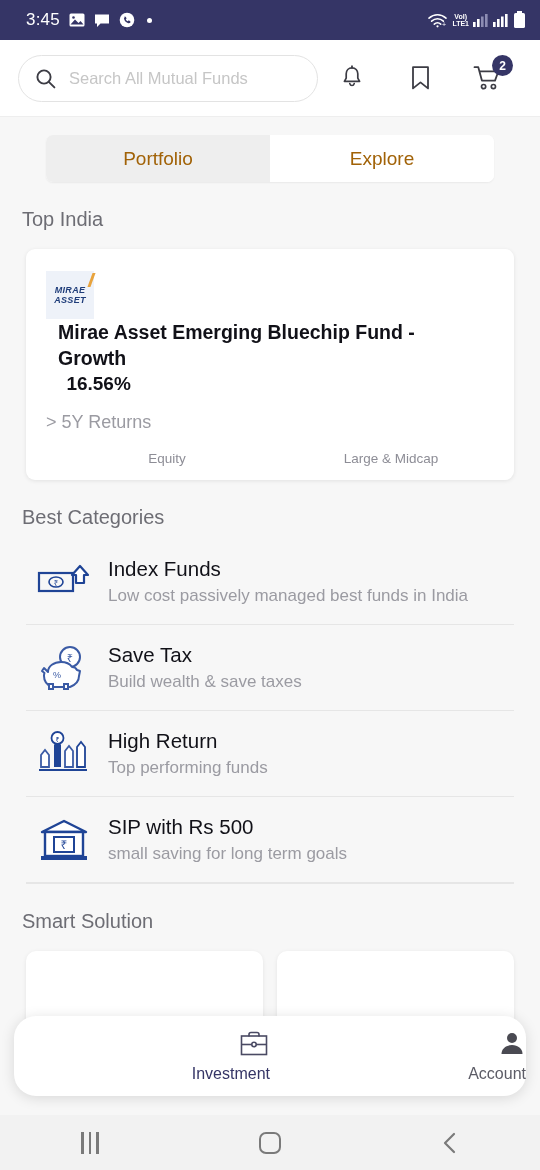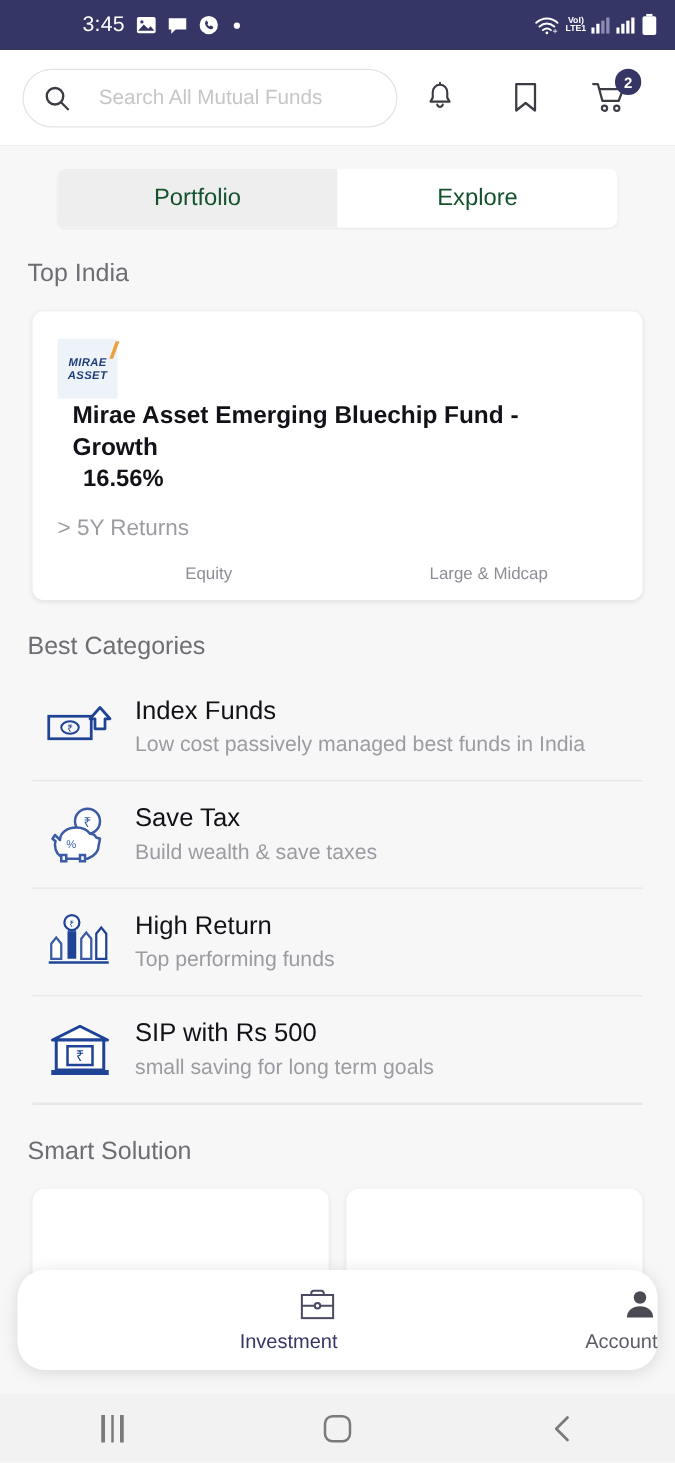--- a/index.html
+++ b/index.html
@@ -10,58 +10,58 @@
     overflow:hidden;
   }
   .phone { position:relative; width:540px; height:1170px; background:#f7f7f7; }
 
   
   .statusbar {
     height:40px; background:#353566; color:#ffffff;
     display:flex; align-items:center; justify-content:space-between;
     padding:0 14px 0 26px;
   }
-  .sb-left { display:flex; align-items:center; gap:9px;margin-left:40px; }
+  .sb-left { display:flex; align-items:center; gap:9px; }
   .sb-time { font-size:17px; letter-spacing:.2px; }
   .sb-right { display:flex; align-items:center; gap:4px; }
   .ico-img, .ico-chat, .ico-call { display:block; }
   .sb-dot { width:5px; height:5px; border-radius:50%; background:#fff; margin-left:3px; }
   .volte { display:flex; flex-direction:column; align-items:center;
     font-size:7px; line-height:7px; font-weight:bold; }
 
   
   .header {
     height:77px; background:#ffffff;
     display:flex; align-items:center; padding:0 18px 0 18px; gap:0;
     border-bottom:1px solid #eeeeee;
   }
   .searchbox {
     flex:0 0 300px; height:47px; border:1px solid #e3e3e3; border-radius:24px;
-    display:flex; align-items:center; padding:0 16px; gap:23px; background:#fff;
+    display:flex; align-items:center; padding:0 16px; gap:13px; background:#fff;
   }
   .search-ph { color:#c6c6c6; font-size:16.5px; }
   .hdr-icons { flex:1; display:flex; align-items:center; justify-content:space-around; }
   .hdr-btn { position:relative; display:flex; align-items:center; justify-content:center;
              width:44px; height:44px; }
   .cart-badge {
     position:absolute; top:-1px; right:-3px; width:21px; height:21px; border-radius:50%;
     background:#353566; color:#fff; font-size:12px; font-weight:bold;
     display:flex; align-items:center; justify-content:center;
   }
 
   
   .content { position:absolute; top:117px; left:0; right:0; bottom:55px;
              background:#f7f7f7; overflow:hidden; }
 
   
   .tabs { margin:18px 46px 0 46px; height:47px; display:flex;
           border-radius:7px; overflow:hidden; background:#fff;
           box-shadow:0 1px 2px rgba(0,0,0,.06); }
   .tab { flex:1; display:flex; align-items:center; justify-content:center;
-         font-size:19px; color:#14532d; }
+         font-size:19px; color:#a16207; }
   .tab.inactive { background:#eeeeee; }
   .tab.active { background:#ffffff; }
 
   
   .section-title { font-size:20px; color:#6d6d74; padding:26px 0 0 22px; }
 
   
   .fund-card {
     margin:18px 26px 0 26px; background:#fff; border-radius:9px;
     box-shadow:0 1px 4px rgba(0,0,0,.09); padding:18px 20px 14px 20px;

